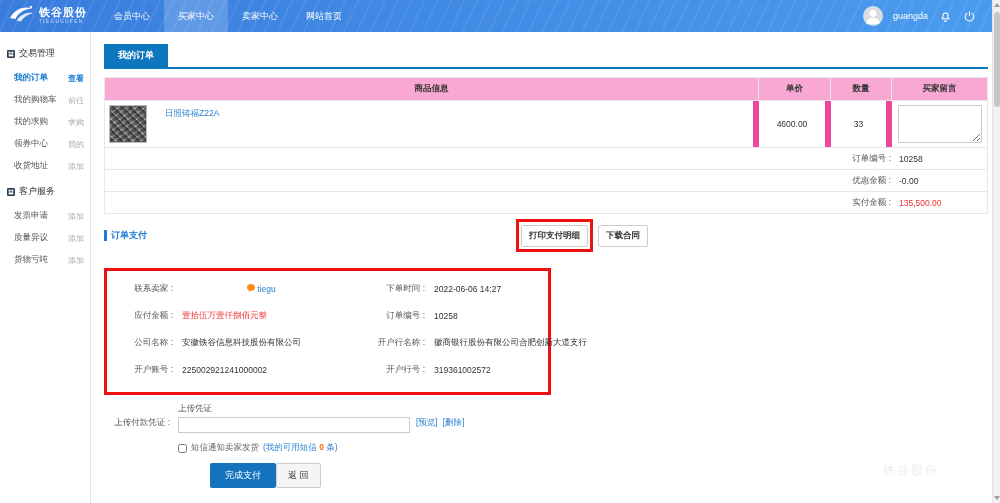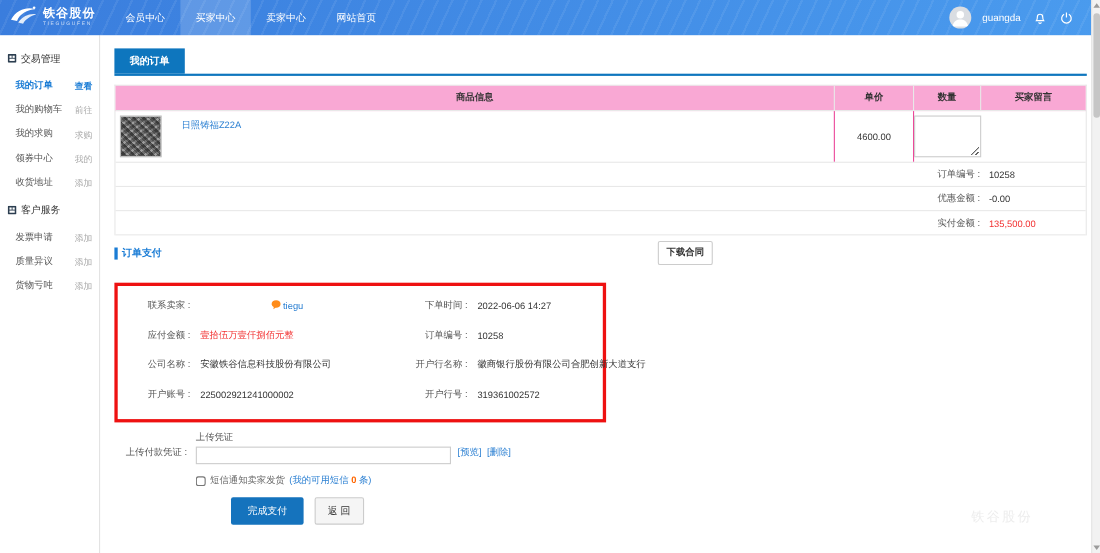--- a/index.html
+++ b/index.html
@@ -40,21 +40,21 @@
   .tab-row { border-bottom:2px solid #0e76be; }
   .tab { display:inline-block; background:#0e76be; color:#fff; font-size:9px; font-weight:bold; padding:5px 14px; cursor:pointer; }
 
   
   .tbl { margin-top:8px; border:1px solid #e8e8e8; border-bottom:none; }
   .tbl-head, .tbl-row { display:grid; grid-template-columns:1fr 72px 61px 95px; }
   .tbl-head { background:#f9a8d4; border-bottom:1px solid #e8e8e8; }
   .th { font-size:8.5px; font-weight:bold; color:#333; text-align:center; padding:5px 2px; border-right:1px solid #e8e8e8; }
   .th:last-child { border-right:none; }
   .tbl-row { border-bottom:1px solid #e8e8e8; }
-  .td { border-right:1px solid #ec4899; display:flex; align-items:center; justify-content:center; font-size:8.5px; color:#333; min-height:45px; }
+  .td { border-right:6px solid #ec4899; display:flex; align-items:center; justify-content:center; font-size:8.5px; color:#333; min-height:45px; }
   .td:last-child { border-right:none; }
   .td-product { justify-content:flex-start; align-items:flex-start; padding:4px; gap:18px; }
   .thumb { width:38px; height:38px; flex:0 0 38px; border:1px solid #bbb;
     background:repeating-linear-gradient(45deg,#9a9a9a 0 2px,#6f6f6f 2px 4px,#cfcfcf 4px 6px),repeating-linear-gradient(-35deg,#858585 0 3px,#c2c2c2 3px 5px);
     background-blend-mode:multiply; }
   .prod-name { font-size:8.5px; color:#2a7fd2; margin-top:3px; cursor:pointer; }
   .msg-box { width:84px; height:38px; border:1px solid #ccc; font-size:8px; resize:both; margin:3px 0; }
 
   
   .sum-row { display:flex; justify-content:flex-end; align-items:center; border-bottom:1px solid #e8e8e8; padding:4.5px 0; }
@@ -84,21 +84,21 @@
   .up-row { display:flex; align-items:flex-start; margin-top:2px; }
   .up-row-label { width:66px; text-align:right; font-size:8.5px; color:#555; margin-right:8px; }
   .up-input { width:232px; height:16px; border:1px solid #ccc; font-size:8.5px; padding:0 3px; }
   .up-links { margin-left:6px; font-size:8.5px; color:#2a7fd2; display:flex; gap:5px; }
   .up-links span { cursor:pointer; }
   .sms-row { display:flex; align-items:center; gap:4px; margin:9px 0 0 74px; }
   .sms-row input { width:9px; height:9px; }
   .sms-text { font-size:8.5px; color:#666; }
   .sms-hint { font-size:8.5px; color:#2a7fd2; }
   .sms-count { color:#ff6600; font-weight:bold; }
-  .btn-row { display:flex; align-items:center; gap:10px; margin:9px 0 0 74px;padding-left:32px; }
+  .btn-row { display:flex; align-items:center; gap:0; margin:9px 0 0 74px;padding-left:32px; }
   .btn-primary { background:#1573bd; color:#fff; border:none; border-radius:2px; font-size:9px; padding:6px 15px; cursor:pointer; }
   .btn-back { background:#f5f5f5; color:#333; border:1px solid #ccc; border-radius:2px; font-size:9px; padding:5px 11px; cursor:pointer; }
 
   .watermark { position:absolute; left:883px; top:462px; font-size:12px; color:#ededed; letter-spacing:2px; }
 
   
   .scrollbar { position:absolute; right:0; top:0; width:8px; height:503px; background:#f2f2f2; border-left:1px solid #e4e4e4; z-index:50; }
   .sb-arrow { width:0; height:0; border-left:3px solid transparent; border-right:3px solid transparent; margin:3px auto; }
   .sb-up { border-bottom:4px solid #9b9b9b; }
   .sb-down { border-top:4px solid #9b9b9b; position:absolute; bottom:0; left:1px; }
@@ -222,20 +222,21 @@
           <div class="th">单价</div>
           <div class="th">数量</div>
           <div class="th">买家留言</div>
         </div>
         <div class="tbl-row">
           <div class="td td-product">
             <div class="thumb"></div>
             <span class="prod-name">日照铸福Z22A</span>
           </div>
           <div class="td">4600.00</div>
+          <div class="td">33</div>
           <div class="td">
             <textarea class="msg-box" style=""></textarea>
           </div>
         </div>
         <div class="sum-row">
           <span class="sum-label">订单编号 :</span>
           <span class="sum-value">10258</span>
         </div>
         <div class="sum-row">
           <span class="sum-label">优惠金额 :</span>
@@ -246,20 +247,23 @@
           <span class="sum-value red">135,500.00</span>
         </div>
       </div>
 
       <div class="sec-row">
         <span class="sec-title">
           <span class="sec-bar"></span>
           <span>订单支付</span>
         </span>
         <span class="sec-btns">
+          <span class="ann-btn-box">
+            <button class="btn-plain">打印支付明细</button>
+          </span>
           <button class="btn-plain">下载合同</button>
         </span>
       </div>
 
       <div class="pay-box">
         <span class="p-label">联系卖家 :</span>
         <span class="p-value link">
           <span>
             <svg width="10" height="10" viewBox="0 0 16 16">
                 <path d="M8 1.5 C4 1.5 1.5 4 1.5 7 C1.5 9 2.8 10.6 4.6 11.5 L4 14.5 L7.2 12.4 C7.5 12.45 7.7 12.5 8 12.5 C12 12.5 14.5 10 14.5 7 C14.5 4 12 1.5 8 1.5 Z" fill="#ff8c1a"></path>

